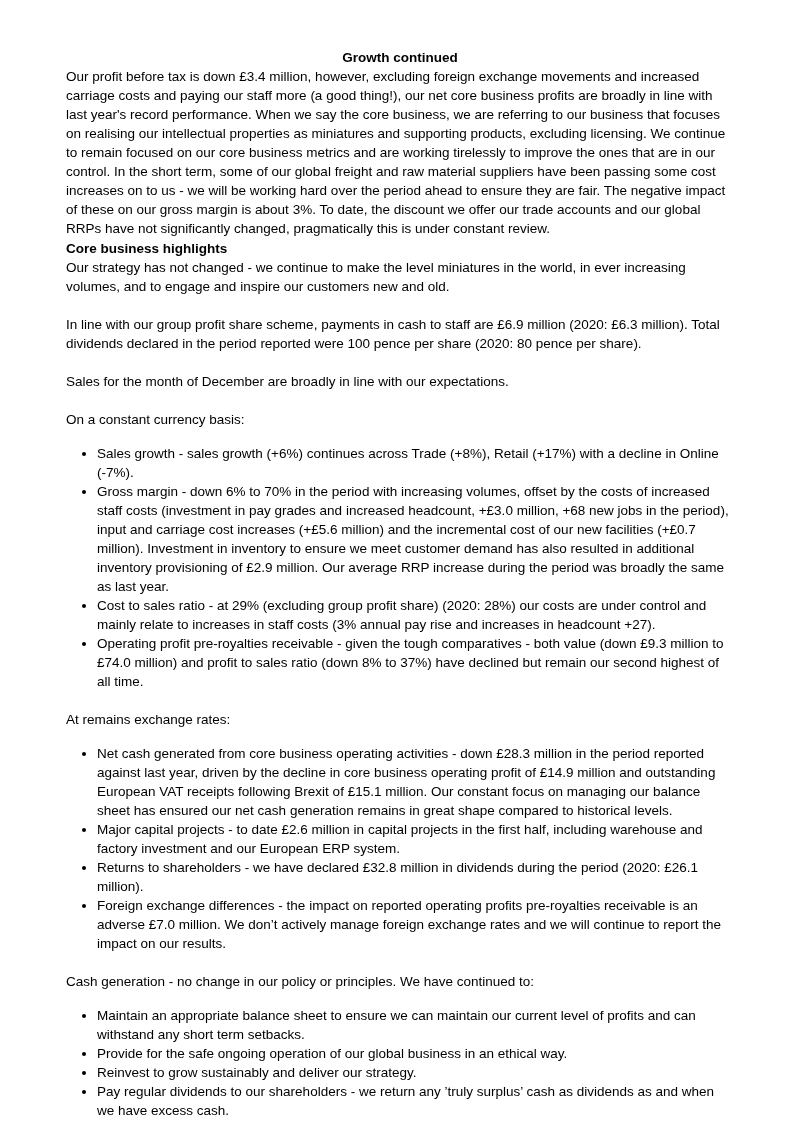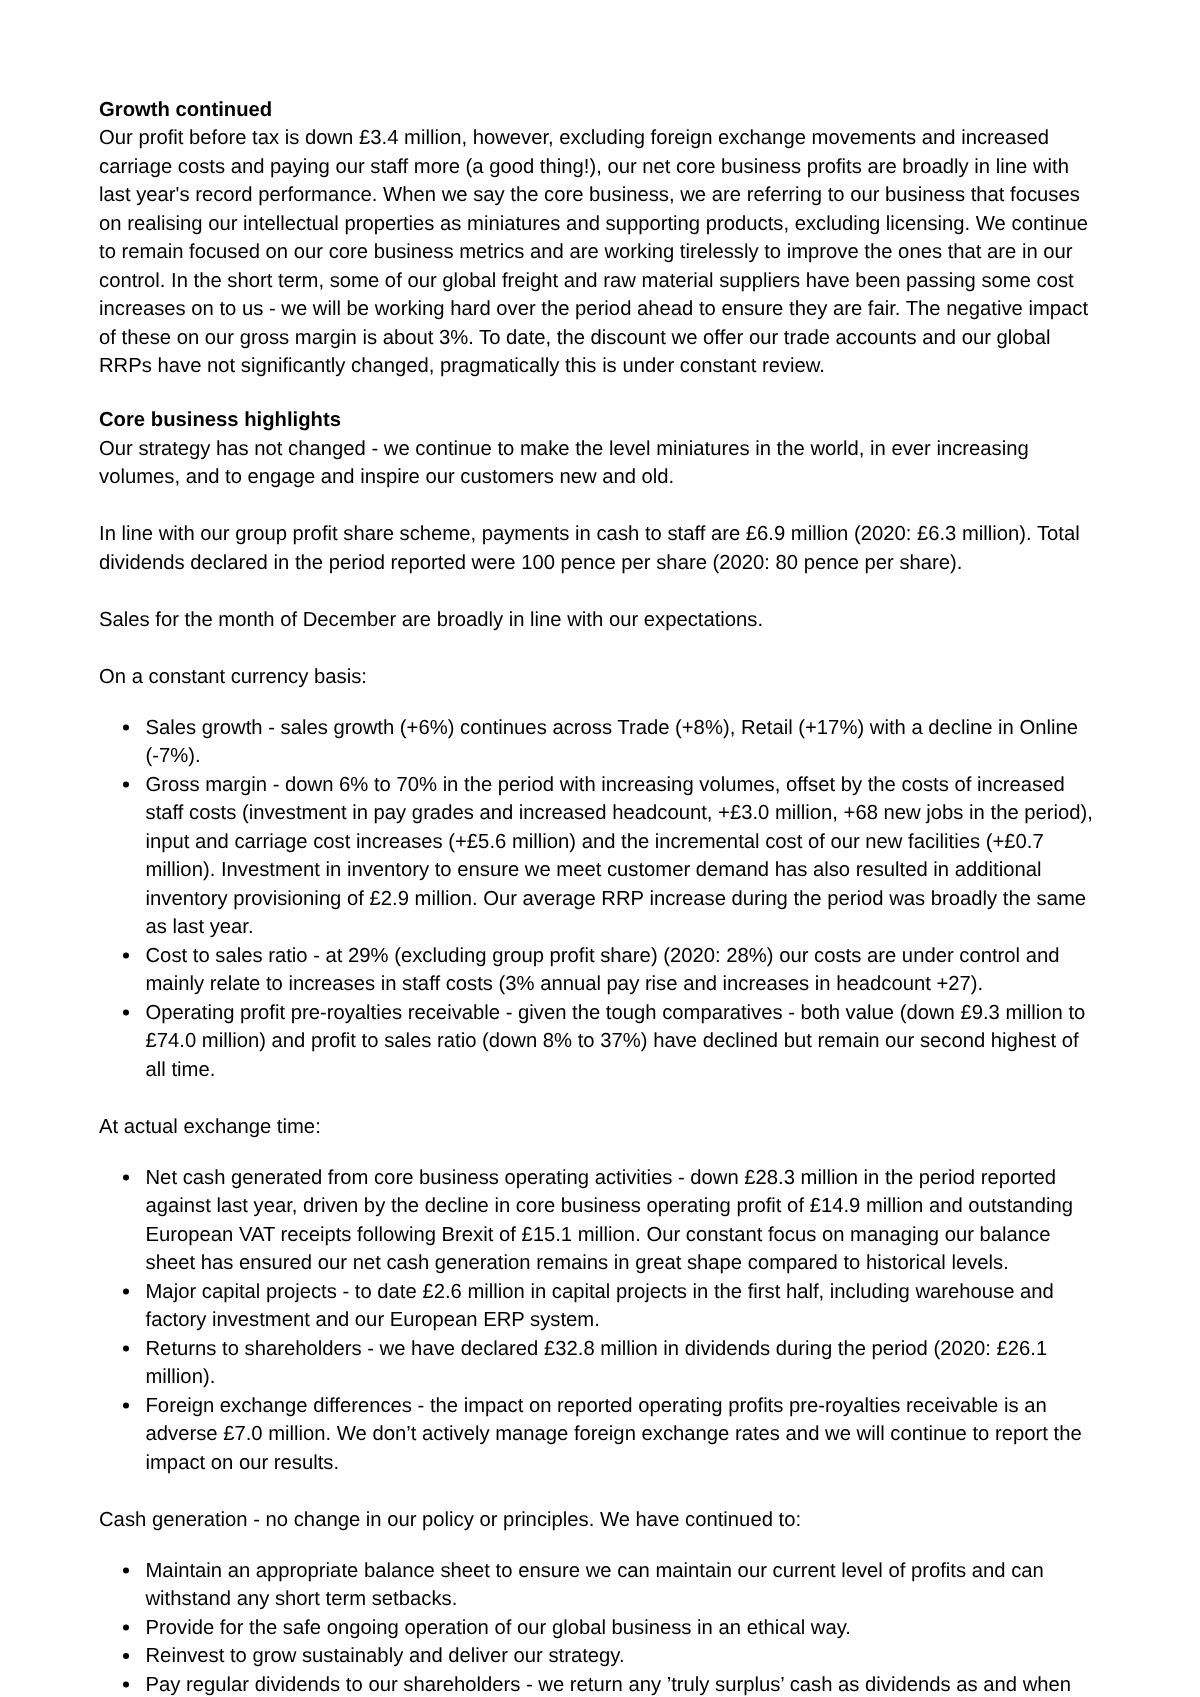--- a/index.html
+++ b/index.html
@@ -15,26 +15,26 @@
     box-sizing: border-box;
     padding: 48px 66px 60px 66px;
     font-family: "Liberation Sans", sans-serif;
     font-size: 13.5px;
     line-height: 19px;
     color: #000000;
   }
   .doc-body .block { margin: 0; }
   .doc-body .heading {
     font-weight: bold;
-    margin-top: 17px;
+    margin-top: 1px;
   }
   .doc-body .para { margin-top: 19px; }
   .doc-body .heading + .para { margin-top: 0; }
   .doc-body .para + .list { margin-top: 15px; }
-  .doc-body > :first-child { margin-top: 15px; }
+  .doc-body > :first-child { margin-top: 0; text-align: center; }
   .doc-body ul.list {
     margin: 0;
     padding: 0 0 0 31px;
     list-style: disc outside;
   }
   .doc-body ul.list li {
     margin: 0;
     padding: 0;
   }
 </style>
@@ -49,21 +49,21 @@
       <div class="block para">Our strategy has not changed - we continue to make the level miniatures in the world, in ever increasing volumes, and to engage and inspire our customers new and old.</div>
       <div class="block para">In line with our group profit share scheme, payments in cash to staff are £6.9 million (2020: £6.3 million). Total dividends declared in the period reported were 100 pence per share (2020: 80 pence per share).</div>
       <div class="block para">Sales for the month of December are broadly in line with our expectations.</div>
       <div class="block para">On a constant currency basis:</div>
       <ul class="block list">
         <li>Sales growth - sales growth (+6%) continues across Trade (+8%), Retail (+17%) with a decline in Online (-7%).</li>
         <li>Gross margin - down 6% to 70% in the period with increasing volumes, offset by the costs of increased staff costs (investment in pay grades and increased headcount, +£3.0 million, +68 new jobs in the period), input and carriage cost increases (+£5.6 million) and the incremental cost of our new facilities (+£0.7 million). Investment in inventory to ensure we meet customer demand has also resulted in additional inventory provisioning of £2.9 million. Our average RRP increase during the period was broadly the same as last year.</li>
         <li>Cost to sales ratio - at 29% (excluding group profit share) (2020: 28%) our costs are under control and mainly relate to increases in staff costs (3% annual pay rise and increases in headcount +27).</li>
         <li>Operating profit pre-royalties receivable - given the tough comparatives - both value (down £9.3 million to £74.0 million) and profit to sales ratio (down 8% to 37%) have declined but remain our second highest of all time.</li>
       </ul>
-      <div class="block para">At actual exchange time:</div>
+      <div class="block para">At remains exchange rates:</div>
       <ul class="block list">
         <li>Net cash generated from core business operating activities - down £28.3 million in the period reported against last year, driven by the decline in core business operating profit of £14.9 million and outstanding European VAT receipts following Brexit of £15.1 million. Our constant focus on managing our balance sheet has ensured our net cash generation remains in great shape compared to historical levels.</li>
         <li>Major capital projects - to date £2.6 million in capital projects in the first half, including warehouse and factory investment and our European ERP system.</li>
         <li>Returns to shareholders - we have declared £32.8 million in dividends during the period (2020: £26.1 million).</li>
         <li>Foreign exchange differences - the impact on reported operating profits pre-royalties receivable is an adverse £7.0 million. We don’t actively manage foreign exchange rates and we will continue to report the impact on our results.</li>
       </ul>
       <div class="block para">Cash generation - no change in our policy or principles. We have continued to:</div>
       <ul class="block list">
         <li>Maintain an appropriate balance sheet to ensure we can maintain our current level of profits and can withstand any short term setbacks.</li>
         <li>Provide for the safe ongoing operation of our global business in an ethical way.</li>

